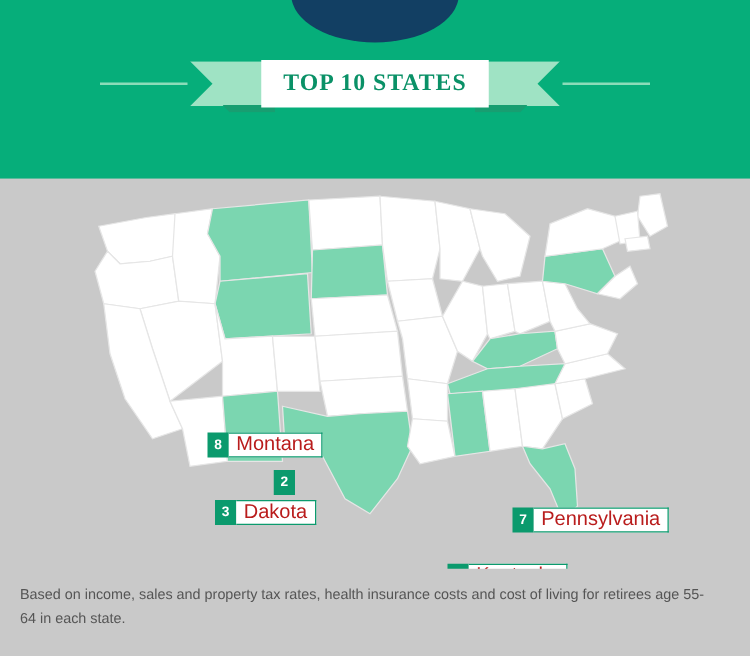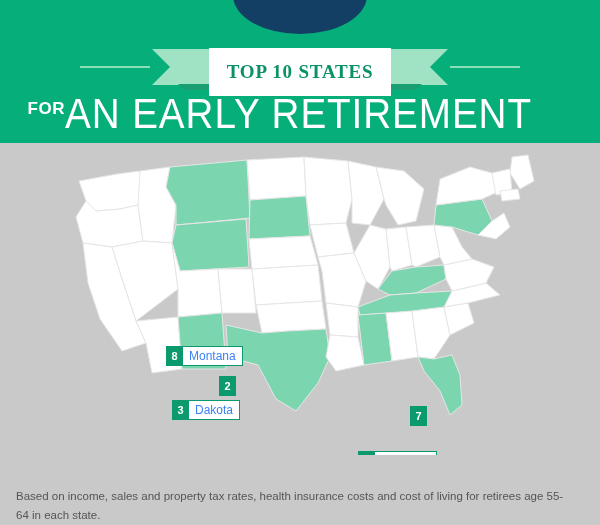--- a/index.html
+++ b/index.html
@@ -95,21 +95,21 @@
   }
   .fold-left  { left: 178px;  clip-path: polygon(0 0, 42px 0, 42px 6px, 6px 6px); }
   .fold-right { right: 178px; clip-path: polygon(0 0, 42px 0, 36px 6px, 0 6px); }
 
   .banner {
     position: absolute;
     left: 50%;
     top: 0;
     transform: translateX(-50%);
     min-width: 182px;
-    height: 48px;
+    height: 38px;
     background: #ffffff;
     display: flex;
     align-items: center;
     justify-content: center;
     padding: 0 11px;
     box-sizing: border-box;
   }
   .banner-text {
     font-family: "Liberation Serif", serif;
     font-weight: bold;
@@ -179,22 +179,22 @@
     font-weight: bold;
     display: flex;
     align-items: center;
     justify-content: center;
     min-width: 17px;
     padding: 0 3px;
     box-sizing: border-box;
   }
   .label .name {
     background: #ffffff;
-    color: #3b82f6;
-    font-size: 12px;
+    color: #b91c1c;
+    font-size: 16px;
     display: flex;
     align-items: center;
     padding: 0 6px;
     border: 1px solid #0b9a6d;
     border-left: none;
     box-sizing: border-box;
   }
 
   
   .footer {
@@ -206,21 +206,20 @@
     background: #c9c9c9;
   }
   .footer-text {
     position: absolute;
     left: 16px;
     top: 12px;
     width: 556px;
     font-size: 11.5px;
     line-height: 19px;
     color: #555555;
-    margin-top: 20px;
   }
 </style>
 </head>
 <body>
 
 <div id="infographic">
 
   <div class="header">
 
     <div class="logo-circle"></div>
@@ -233,23 +232,20 @@
       <div class="rule rule-right"></div>
       <div class="tail tail-left"></div>
       <div class="tail tail-right"></div>
       <div class="fold fold-left"></div>
       <div class="fold fold-right"></div>
       <div class="banner">
         <span class="banner-text">TOP 10 STATES</span>
       </div>
     </div>
 
-    <div class="title">
-      <span class="title-pre">FOR</span><span class="title-main">AN EARLY RETIREMENT</span>
-    </div>
   </div>
 
   <div class="map-area">
     <svg class="map-svg" viewBox="0 0 600 312" preserveAspectRatio="xMidYMid meet">
       <g>
 
         <path class="st" d="M79,38 L117,31 L140,28 L142,48 L138,62 L120,66 L96,68 L86,58 Z"></path>
 
         <path class="st" d="M86,58 L96,68 L120,66 L138,62 L143,98 L112,104 L83,100 L76,74 Z"></path>
 
@@ -344,20 +340,21 @@
       <span class="num">2</span>
     </div>
 
     <div class="label" style="left:172px; top:257px;">
       <span class="num">3</span>
       <span class="name">Dakota</span>
     </div>
 
     <div class="label" style="left:410px; top:263px;">
       <span class="num">7</span>
+      <span class="name">Pennsylvania</span>
     </div>
 
     <div class="label" style="left:358px; top:308px;">
       <span class="num">1</span>
       <span class="name">Kentucky</span>
     </div>
 
     <div class="label" style="left:344px; top:332px;">
       <span class="num">4</span>
       <span class="name">Tennessee</span>

